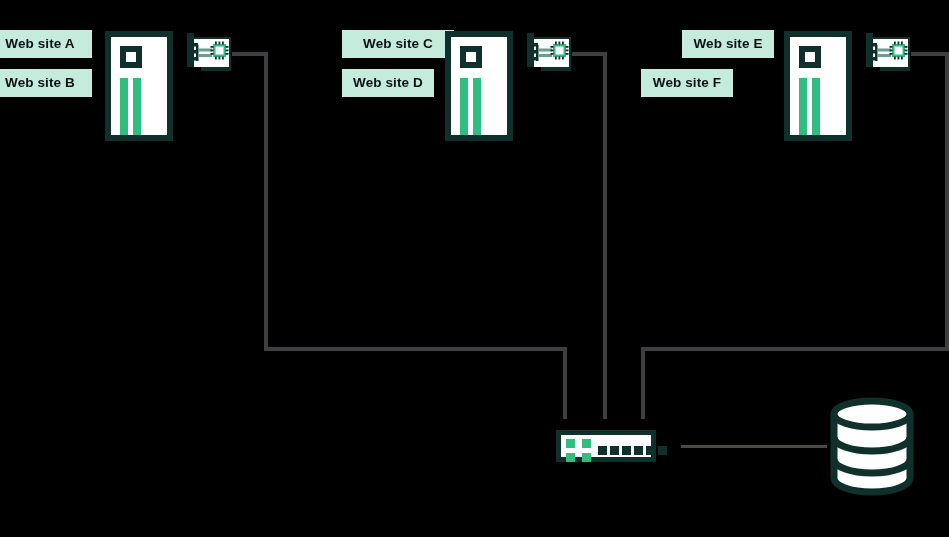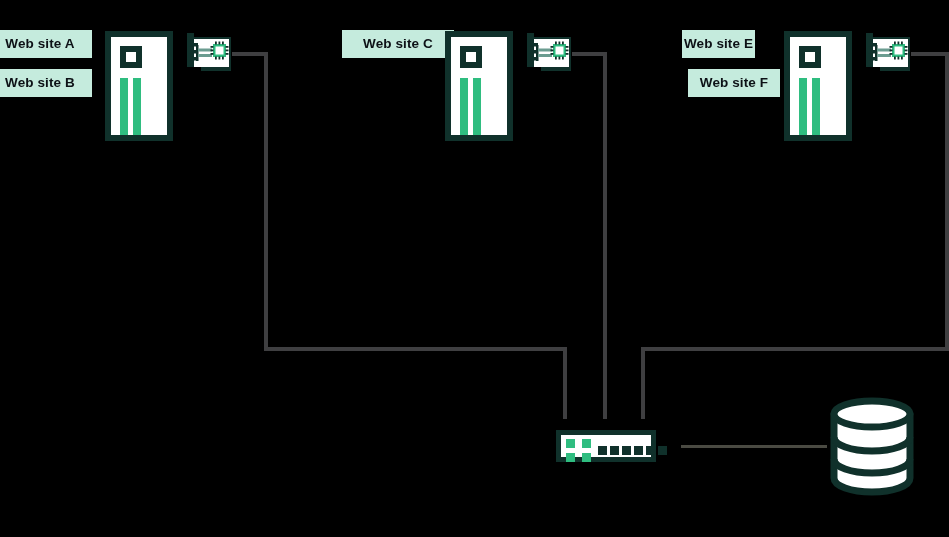--- a/index.html
+++ b/index.html
@@ -152,20 +152,21 @@
       <rect x="25.5" y="13" width="3" height="1.8" fill="#10312b"></rect>
       <rect x="25.5" y="16.5" width="3" height="1.8" fill="#10312b"></rect>
       <rect x="25.5" y="20" width="3" height="1.8" fill="#10312b"></rect>
       <rect x="40.5" y="13" width="3" height="1.8" fill="#10312b"></rect>
       <rect x="40.5" y="16.5" width="3" height="1.8" fill="#10312b"></rect>
       <rect x="40.5" y="20" width="3" height="1.8" fill="#10312b"></rect>
     </svg>
   </div>
 
   <div class="site-label" style="left:342px; top:30px; width:112px;">Web site C</div>
+  <div class="site-label" style="left:342px; top:69px; width:92px;">Web site D</div>
 
   <div class="server" style="left:445px; top:31px; width:68px; height:110px;">
     <div class="server-led">
       <div class="server-led-inner"></div>
     </div>
     <div class="server-bar" style="left:9px; top:41px; height:57px;"></div>
     <div class="server-bar" style="left:22px; top:41px; height:57px;"></div>
   </div>
 
   <div class="nic" style="left:525px; top:33px;">
@@ -189,22 +190,22 @@
       <rect x="37" y="23.5" width="1.8" height="3" fill="#10312b"></rect>
       <rect x="25.5" y="13" width="3" height="1.8" fill="#10312b"></rect>
       <rect x="25.5" y="16.5" width="3" height="1.8" fill="#10312b"></rect>
       <rect x="25.5" y="20" width="3" height="1.8" fill="#10312b"></rect>
       <rect x="40.5" y="13" width="3" height="1.8" fill="#10312b"></rect>
       <rect x="40.5" y="16.5" width="3" height="1.8" fill="#10312b"></rect>
       <rect x="40.5" y="20" width="3" height="1.8" fill="#10312b"></rect>
     </svg>
   </div>
 
-  <div class="site-label" style="left:682px; top:30px; width:73px;">Web site E</div>
-  <div class="site-label" style="left:688px; top:69px; width:92px;">Web site F</div>
+  <div class="site-label" style="left:682px; top:30px; width:92px;">Web site E</div>
+  <div class="site-label" style="left:641px; top:69px; width:92px;">Web site F</div>
 
   <div class="server" style="left:784px; top:31px; width:68px; height:110px;">
     <div class="server-led">
       <div class="server-led-inner"></div>
     </div>
     <div class="server-bar" style="left:9px; top:41px; height:57px;"></div>
     <div class="server-bar" style="left:22px; top:41px; height:57px;"></div>
   </div>
 
   <div class="nic" style="left:864px; top:33px;">

